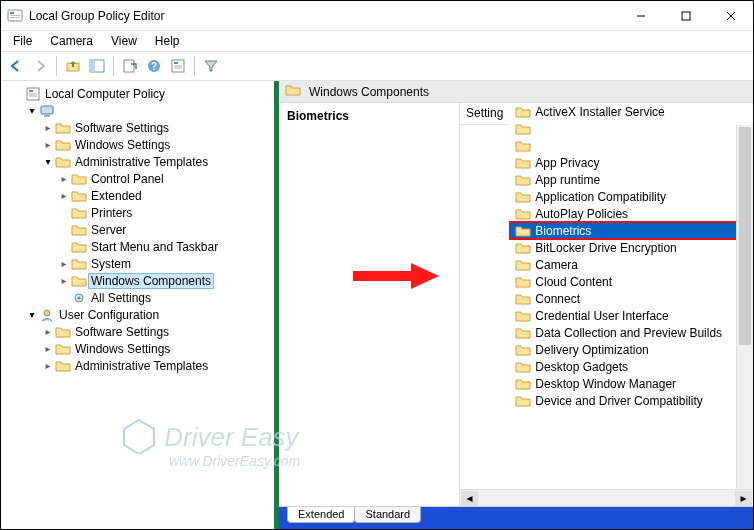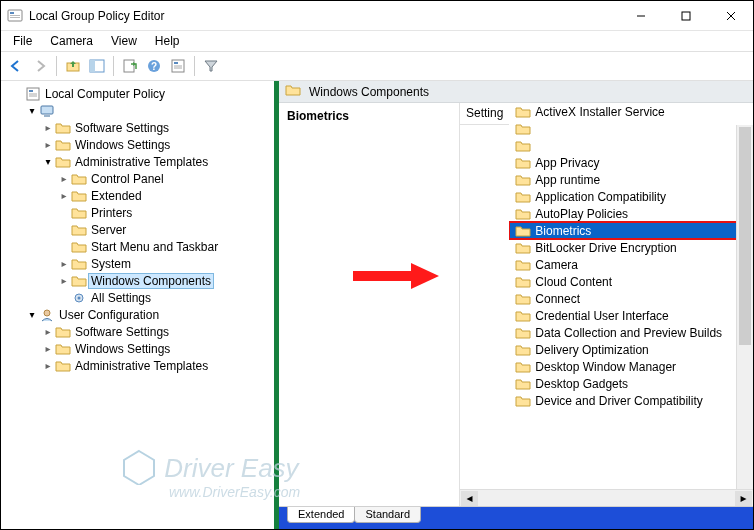--- a/index.html
+++ b/index.html
@@ -177,21 +177,21 @@
   
   .red-arrow{
     position:absolute;
     left:350px;
     top:260px;
     pointer-events:none;
   }
   
   .watermark{
     position:absolute;
-    left:120px; bottom:29px;
+    left:120px; bottom:60px;
     font-size:26px;
     font-style:italic;
     color:#bcd1dd;
     opacity:0.75;
     pointer-events:none;
     font-weight:500;
     line-height:1.05;
     margin-top:21px;
   }
   .watermark .sub{ font-size:14px; display:block; margin-left:48px; }
@@ -518,27 +518,27 @@
             <div class="setting-row">
               <span class="tree-icon"><svg width="16" height="16">
                   <path d="M1 4 L6 4 L7 6 L15 6 L15 13 L1 13 Z" fill="#ffe39b" stroke="#c9a33e"></path>
                 </svg></span>
               <span>Delivery Optimization</span>
             </div>
             <div class="setting-row">
               <span class="tree-icon"><svg width="16" height="16">
                   <path d="M1 4 L6 4 L7 6 L15 6 L15 13 L1 13 Z" fill="#ffe39b" stroke="#c9a33e"></path>
                 </svg></span>
+              <span>Desktop Gadgets</span>
+            </div>
+            <div class="setting-row">
+              <span class="tree-icon"><svg width="16" height="16">
+                  <path d="M1 4 L6 4 L7 6 L15 6 L15 13 L1 13 Z" fill="#ffe39b" stroke="#c9a33e"></path>
+                </svg></span>
               <span>Desktop Window Manager</span>
-            </div>
-            <div class="setting-row">
-              <span class="tree-icon"><svg width="16" height="16">
-                  <path d="M1 4 L6 4 L7 6 L15 6 L15 13 L1 13 Z" fill="#ffe39b" stroke="#c9a33e"></path>
-                </svg></span>
-              <span>Desktop Gadgets</span>
             </div>
             <div class="setting-row">
               <span class="tree-icon"><svg width="16" height="16">
                   <path d="M1 4 L6 4 L7 6 L15 6 L15 13 L1 13 Z" fill="#ffe39b" stroke="#c9a33e"></path>
                 </svg></span>
               <span>Device and Driver Compatibility</span>
             </div>
           </div>
         <div class="vscroll">
             <div class="thumb"></div>

